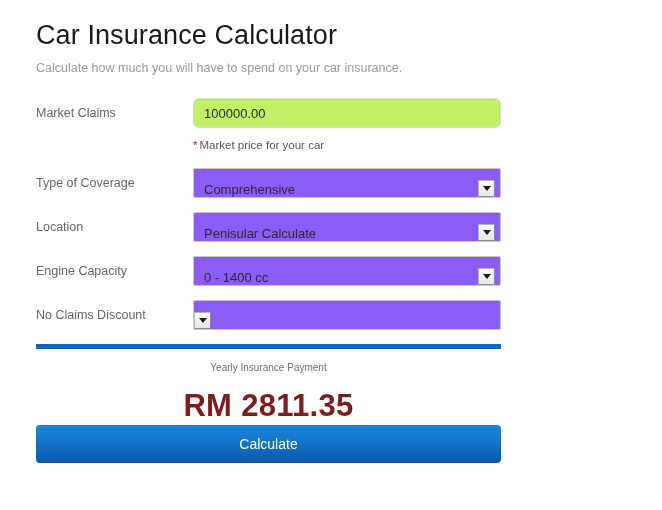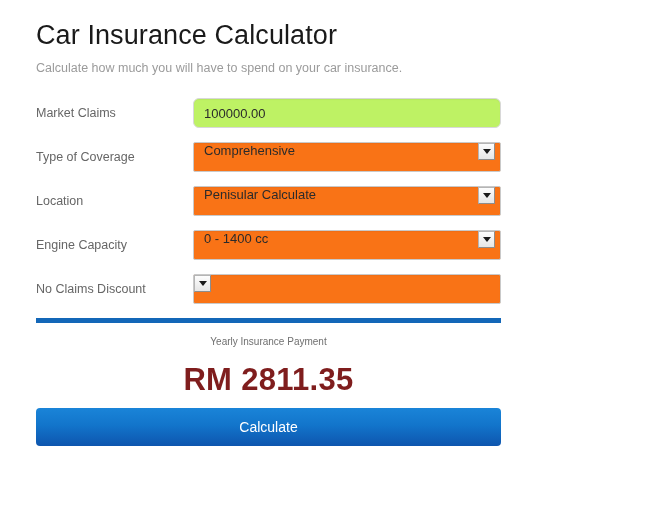--- a/index.html
+++ b/index.html
@@ -86,25 +86,25 @@
   .help-text .req-star {
     color: #cc2222;
     margin-right: 2px;
   }
 
   .select-box {
     position: relative;
     width: 100%;
     height: 30px;
     box-sizing: border-box;
-    background: #f97316;
+    background: #8b5cf6;
     border: 1px solid #c9c9c9;
     border-radius: 2px;
     display: flex;
-    align-items: flex-start;
+    align-items: flex-end;
     box-shadow: inset 0 1px 1px rgba(0,0,0,0.04);
   }
   .select-value {
     font-size: 13px;
     color: #2b2b2b;
     padding-left: 10px;
     flex: 1 1 auto;
     white-space: nowrap;
     overflow: hidden;
     text-overflow: ellipsis;
@@ -154,21 +154,20 @@
     color: #7f1d1d;
     line-height: 38px;
     margin-top: 12px;
     letter-spacing: 0.3px;
   }
 
   .calculate-button {
     display: block;
     width: 100%;
     height: 38px;
-    margin-top: 9px;
     box-sizing: border-box;
     border: none;
     border-radius: 4px;
     background: linear-gradient(to bottom, #1a84d8 0%, #1275cb 45%, #0e55ae 100%);
     color: #ffffff;
     font-family: "Liberation Sans", sans-serif;
     font-size: 14px;
     line-height: 38px;
     text-align: center;
     cursor: pointer;
@@ -184,20 +183,23 @@
     <h1 class="page-title">Car Insurance Calculator</h1>
     <p class="page-subtitle">Calculate how much you will have to spend on your car insurance.</p>
   </div>
 
   <div class="form">
 
     <div class="form-row">
       <div class="form-label">Market Claims</div>
       <div class="field-wrap">
         <input class="text-input" type="text" value="100000.00" style="">
+        <div class="help-text">
+          <span class="req-star">*</span><span>Market price for your car</span>
+        </div>
       </div>
     </div>
 
     <div class="form-row">
       <div class="form-label">Type of Coverage</div>
       <div class="field-wrap">
         <div class="select-box">
           <span class="select-value">Comprehensive</span>
           <span class="select-arrow-btn">
             <span class="caret"></span>

